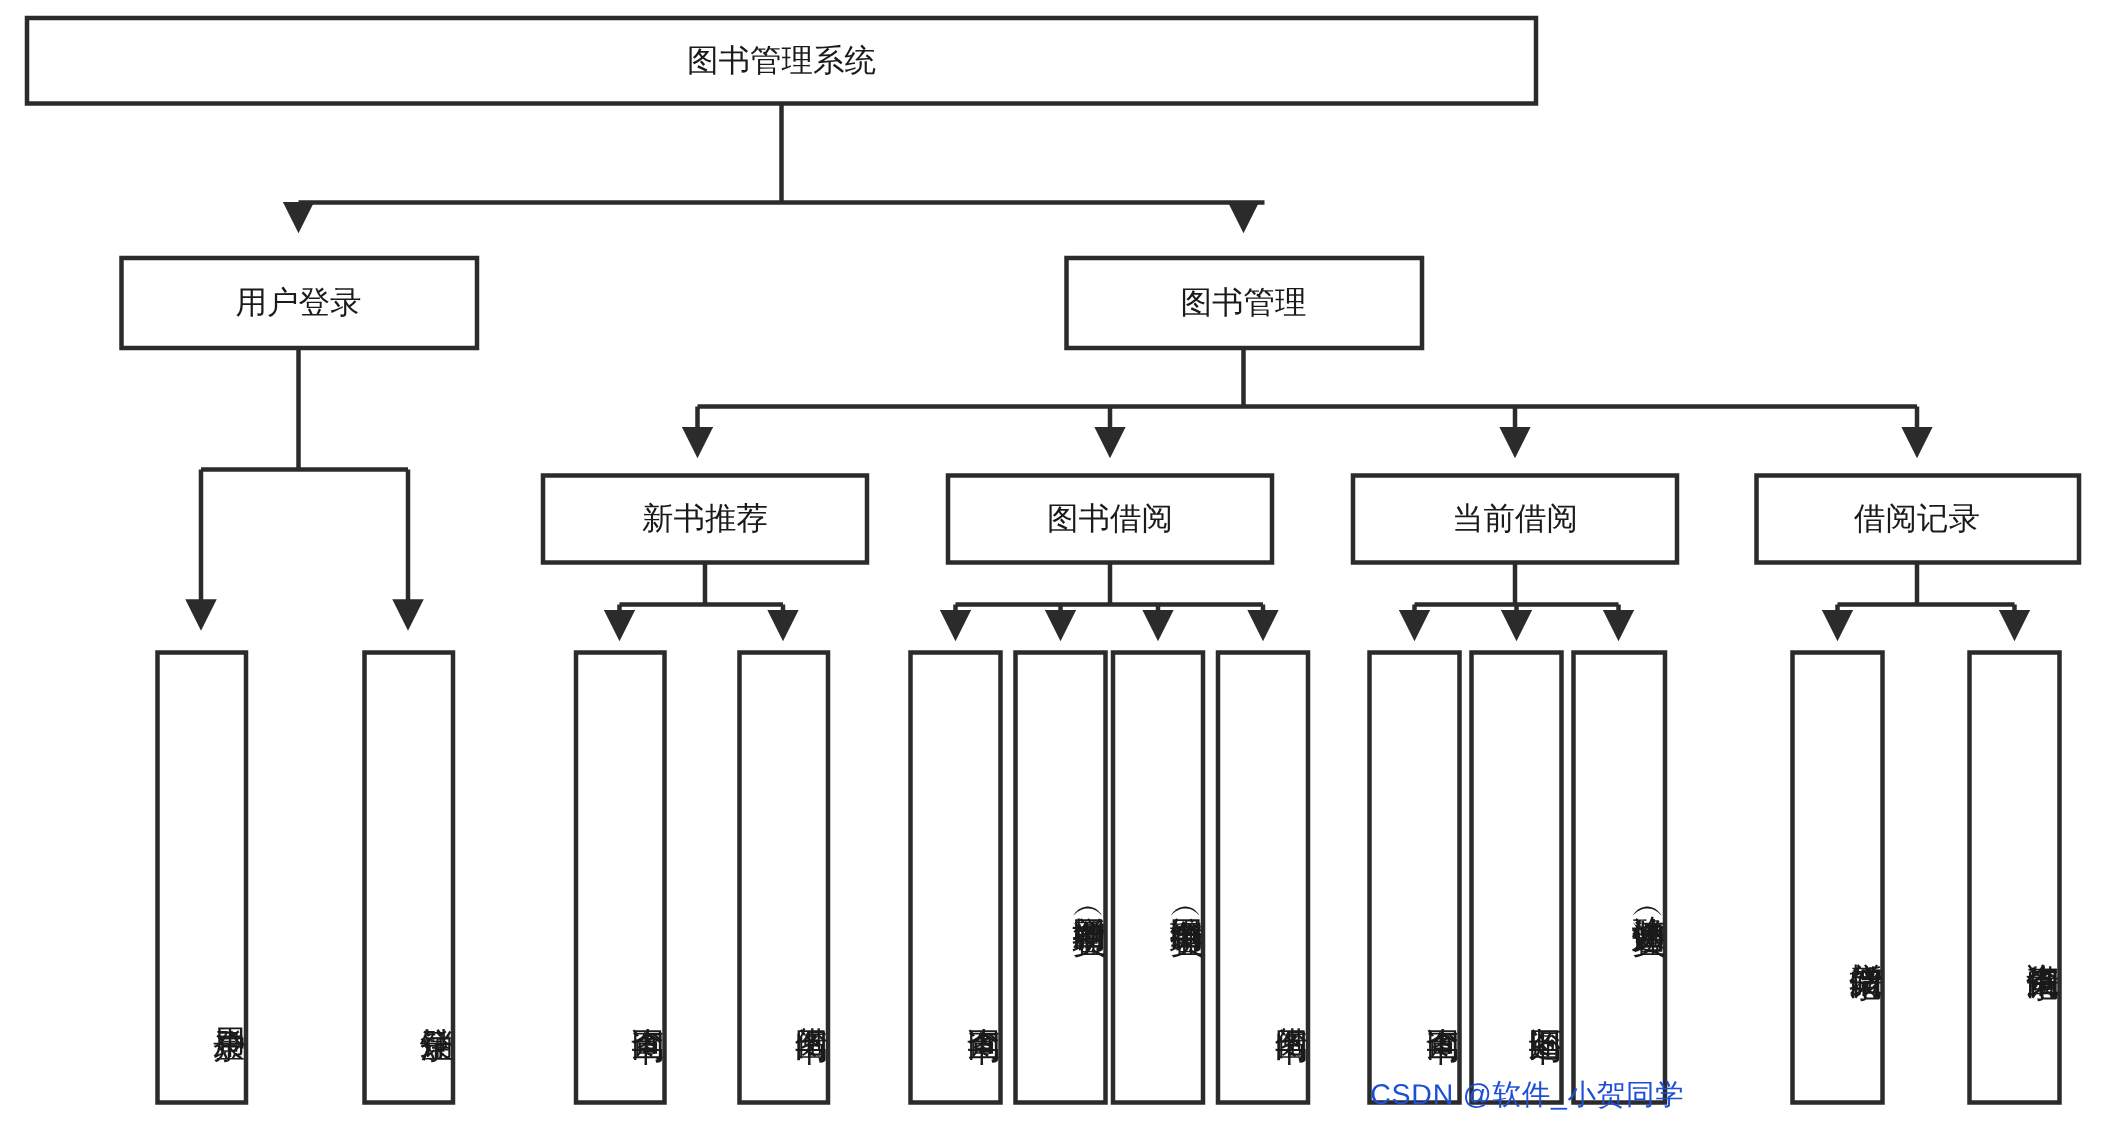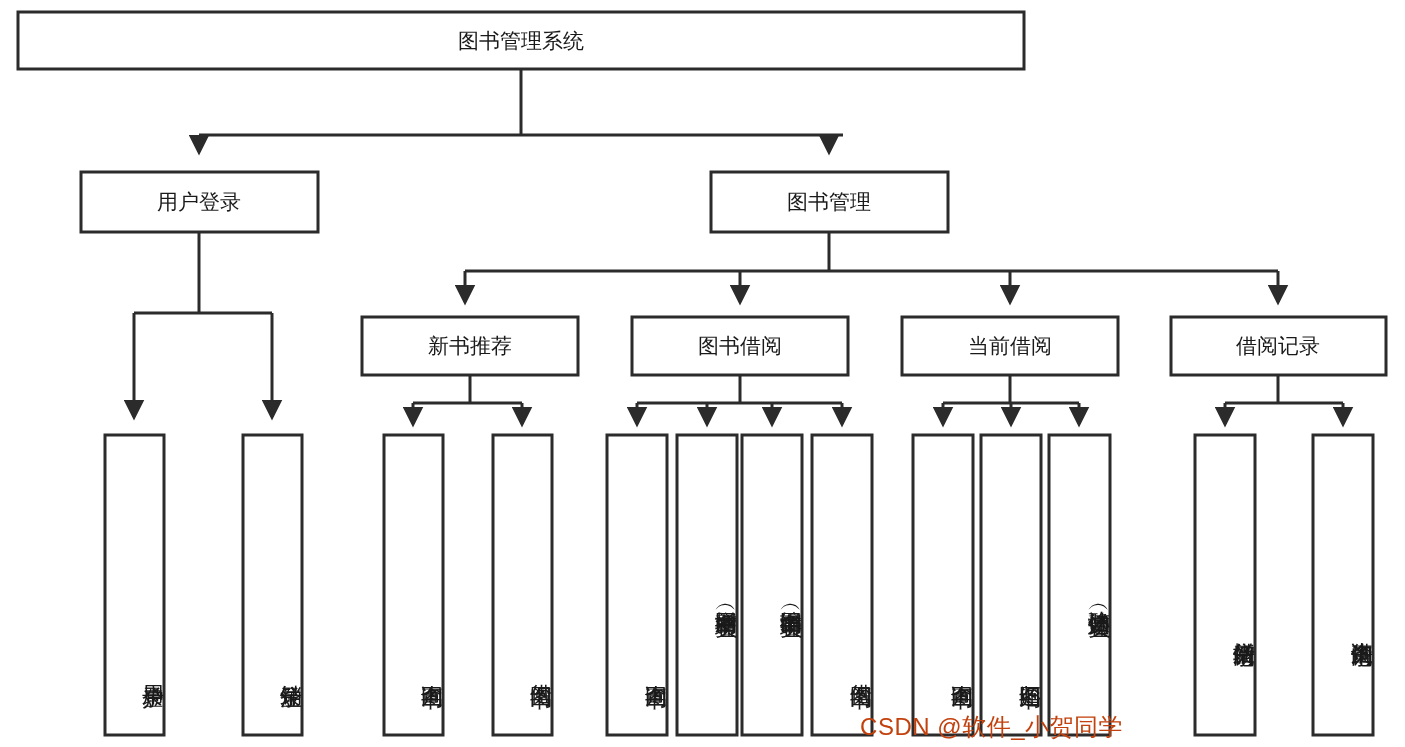--- a/index.html
+++ b/index.html
@@ -62,22 +62,22 @@
     align-items: flex-start;
     justify-content: center;
     white-space: nowrap;
     pointer-events: none;
   }
   .watermark {
     position: absolute;
     right: 10px;
     bottom: 4px;
     font-family: "Liberation Sans", "DejaVu Sans", sans-serif;
-    font-size: 24px;
-    color: #c2410c;
+    font-size: 19px;
+    color: #1d4ed8;
     white-space: nowrap;
     letter-spacing: 0.5px;
   }
 </style>
 </head>
 <body>
 
 <div id="diagram-root">
 
   <svg id="tree-svg" viewBox="0 0 1405 747">

